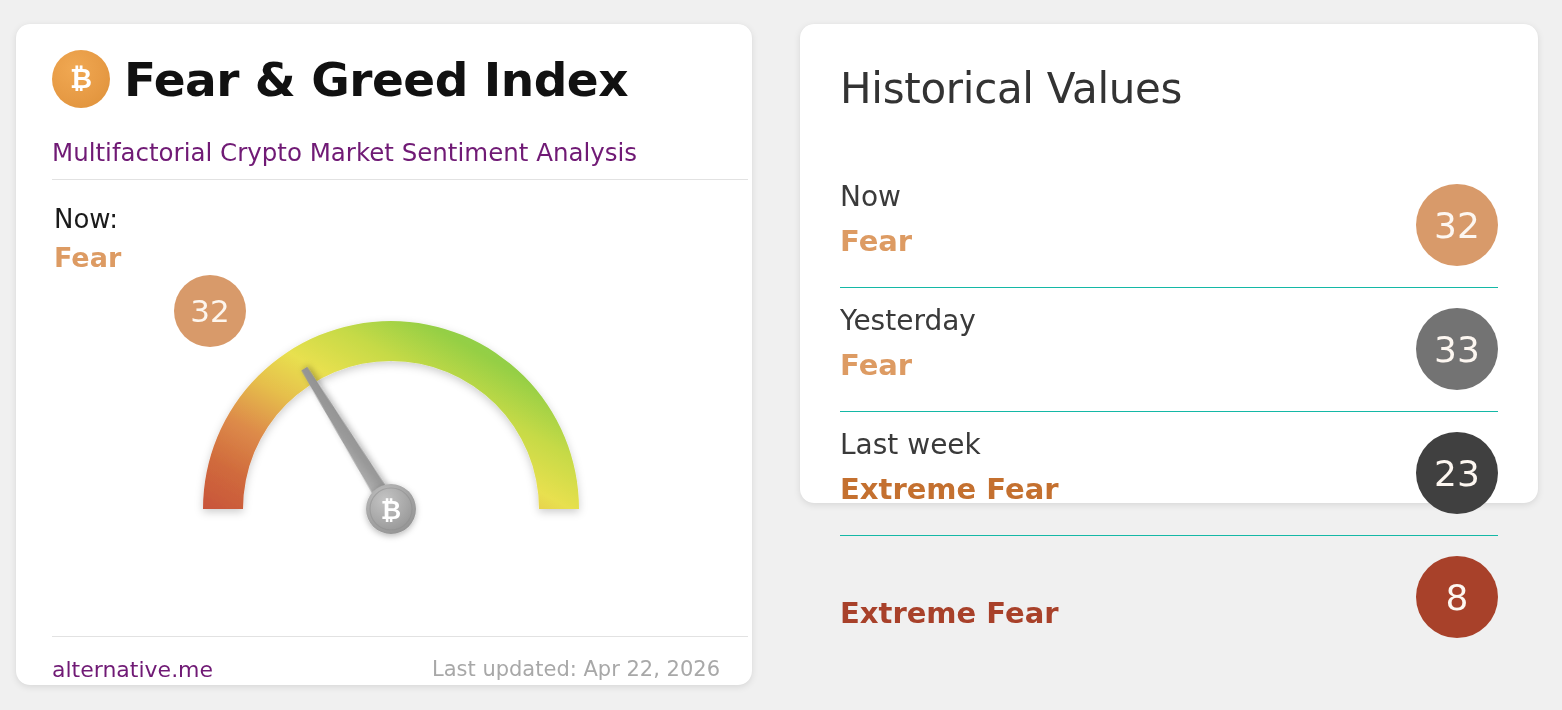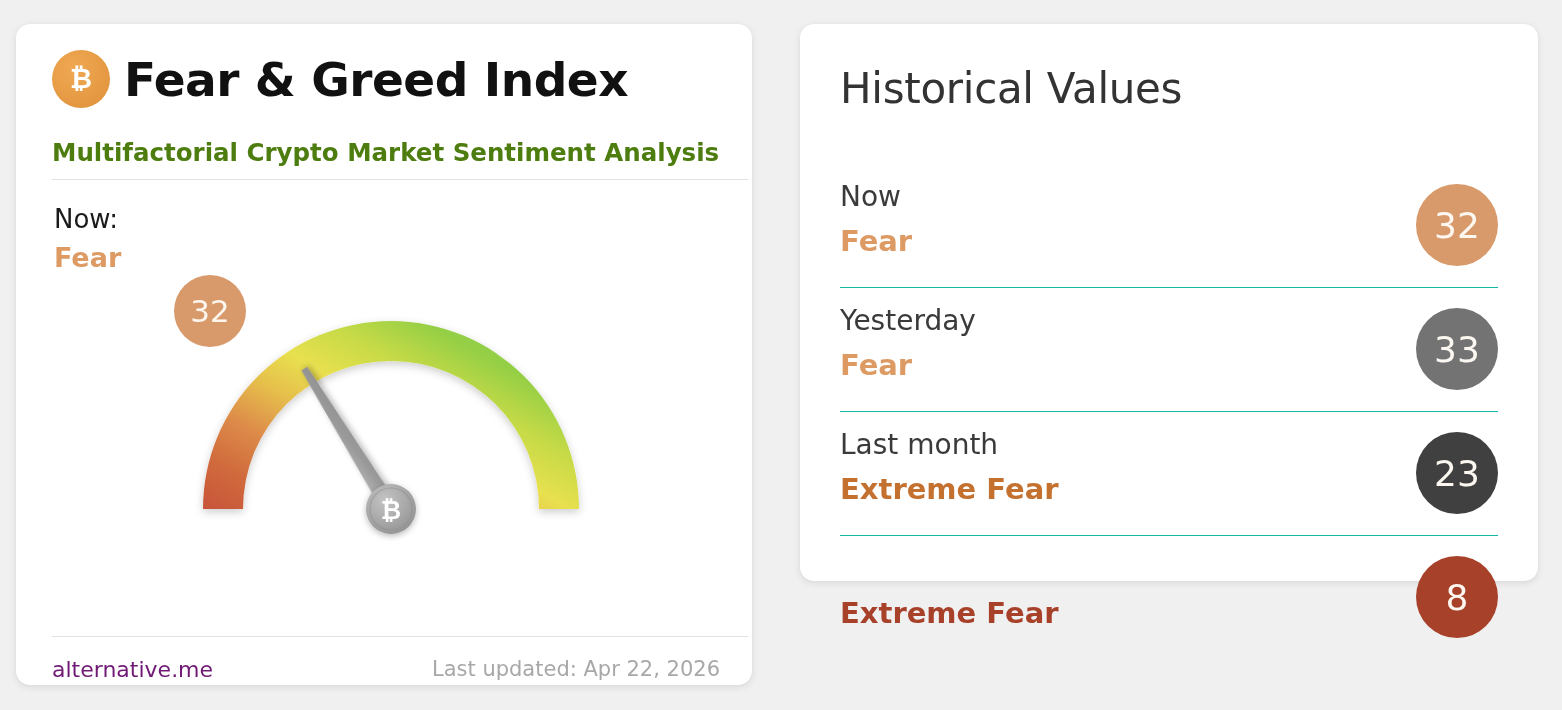--- a/index.html
+++ b/index.html
@@ -31,21 +31,21 @@
     left: 16px;
     top: 24px;
     width: 736px;
     height: 661px;
   }
 
   #historical-card {
     left: 800px;
     top: 24px;
     width: 738px;
-    height: 557px;
+    height: 479px;
   }
 
   
   .header-row {
     position: absolute;
     left: 36px;
     top: 26px;
     display: flex;
     align-items: center;
     gap: 14px;
@@ -71,22 +71,22 @@
     letter-spacing: -0.5px;
     line-height: 1;
     white-space: nowrap;
   }
 
   .app-subtitle {
     position: absolute;
     left: 36px;
     top: 114px;
     font-size: 24.5px;
-    color: #4d7c0f;
-    font-weight: 700;
+    color: #701a75;
+    font-weight: 400;
     white-space: nowrap;
   }
 
   .rule {
     position: absolute;
     background: #e2e2e2;
     height: 1px;
   }
   #header-rule { left: 36px; top: 155px; width: 696px; }
   #footer-rule { left: 36px; top: 612px; width: 696px; }
@@ -293,21 +293,21 @@
           <div class="hist-period">Now</div>
           <div class="hist-classification" style="color: rgb(221, 155, 99);">Fear</div>
           <div class="hist-badge" style="background: rgb(216, 154, 106);">32</div>
         </div>
         <div class="hist-row">
           <div class="hist-period">Yesterday</div>
           <div class="hist-classification" style="color: rgb(221, 155, 99);">Fear</div>
           <div class="hist-badge" style="background: #737373;">33</div>
         </div>
         <div class="hist-row">
-          <div class="hist-period">Last month</div>
+          <div class="hist-period">Last week</div>
           <div class="hist-classification" style="color: rgb(196, 112, 47);">Extreme Fear</div>
           <div class="hist-badge" style="background: #404040;">23</div>
         </div>
         <div class="hist-row">
           <div class="hist-classification" style="color: rgb(168, 65, 42);">Extreme Fear</div>
           <div class="hist-badge" style="background: rgb(168, 65, 42);">8</div>
         </div>
       </div>
   </div>
 

